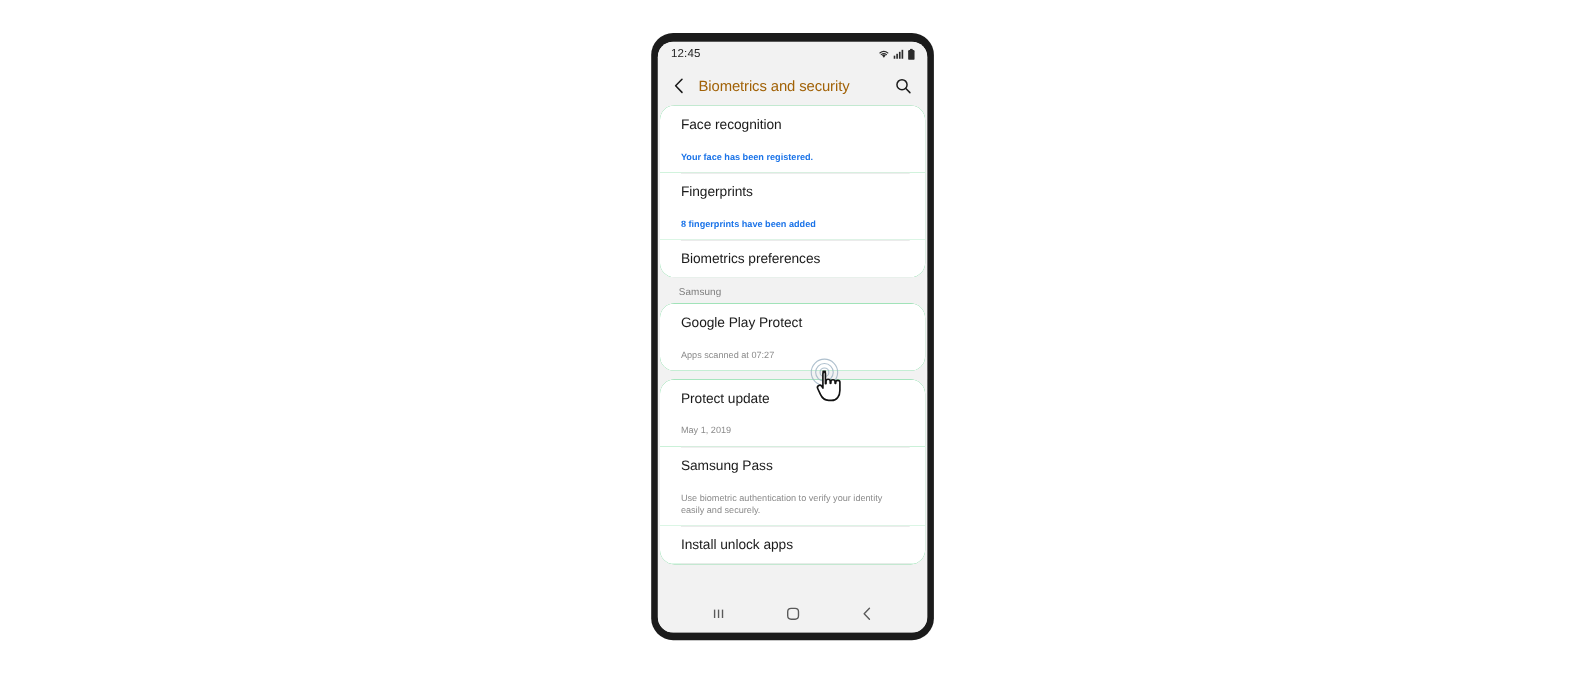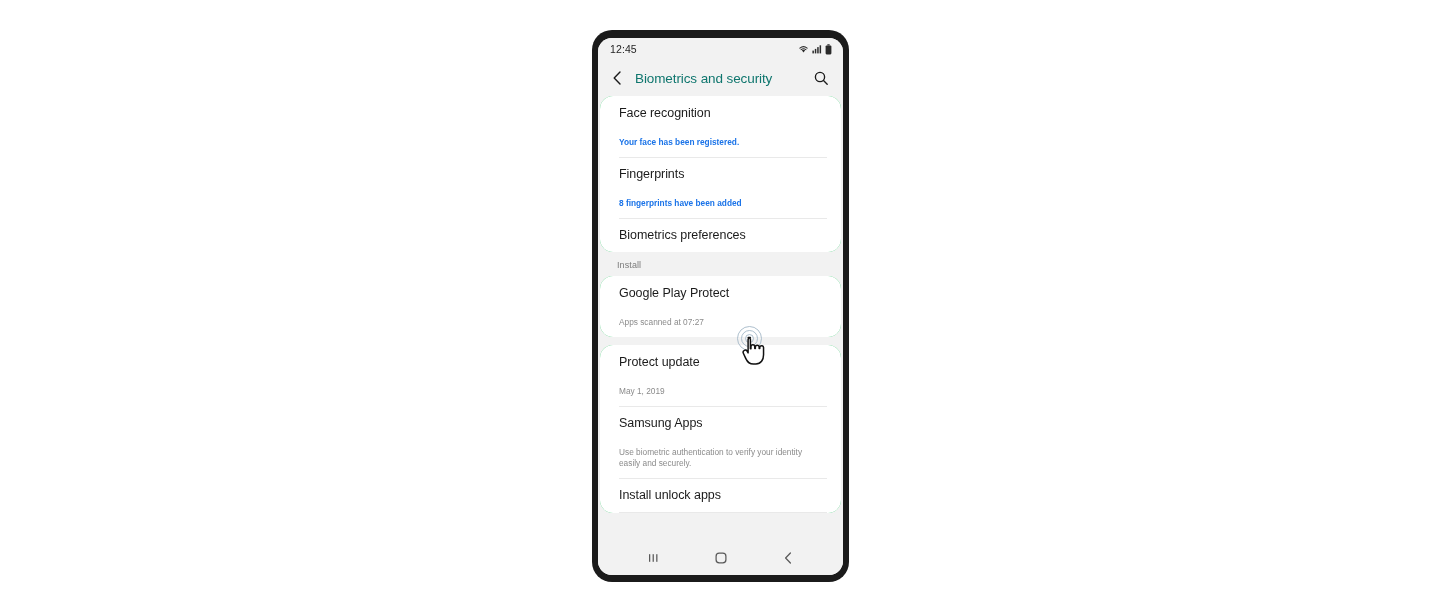--- a/index.html
+++ b/index.html
@@ -80,21 +80,21 @@
     width: 20px;
     height: 20px;
     display: flex;
     align-items: center;
     justify-content: center;
     flex: 0 0 20px;
   }
   .app-title {
     flex: 1 1 auto;
     font-size: 13.5px;
-    color: #0f766e;
+    color: #a16207;
     margin-left: 8px;
     letter-spacing: -0.1px;
     white-space: nowrap;
   }
   .search-btn {
     width: 20px;
     height: 20px;
     display: flex;
     align-items: center;
     justify-content: center;
@@ -281,41 +281,41 @@
           </div>
           <div class="row">
             <div class="row-title">Fingerprints</div>
             <div class="row-sub blue">8 fingerprints have been added</div>
           </div>
           <div class="row">
             <div class="row-title">Biometrics preferences</div>
           </div>
         </div>
 
-        <div class="section-header">Install</div>
+        <div class="section-header">Samsung</div>
 
         <div class="card">
           <div class="row">
             <div class="row-title">Google Play Protect</div>
             <div class="row-sub">Apps scanned at 07:27</div>
           </div>
         </div>
 
         <div class="gap-sm"></div>
 
 
         <div class="gap-sm"></div>
 
         <div class="card">
           <div class="row">
             <div class="row-title">Protect update</div>
             <div class="row-sub">May 1, 2019</div>
           </div>
           <div class="row">
-            <div class="row-title">Samsung Apps</div>
+            <div class="row-title">Samsung Pass</div>
             <div class="row-sub">Use biometric authentication to verify your identity easily and securely.</div>
           </div>
           <div class="row">
             <div class="row-title">Install unlock apps</div>
           </div>
           <div class="bottom-divider"></div>
         </div>
 
       </div>
 

